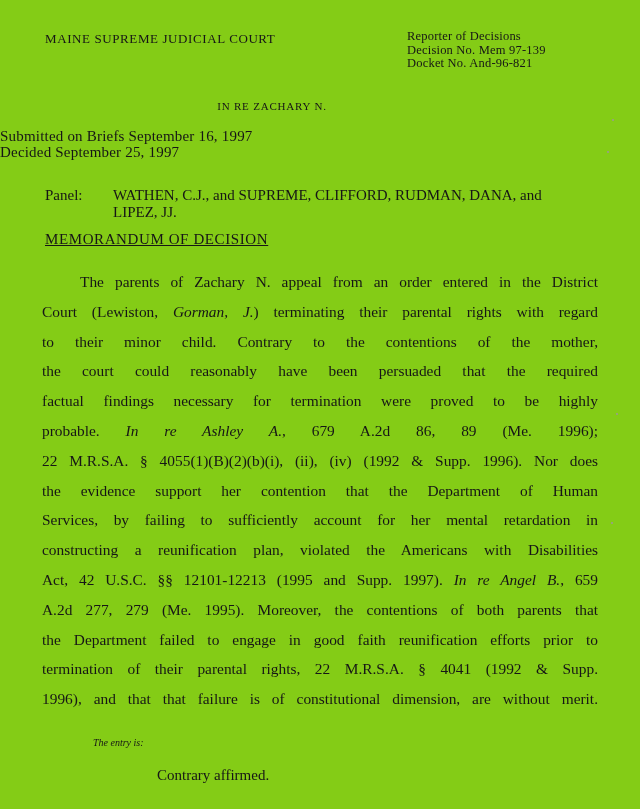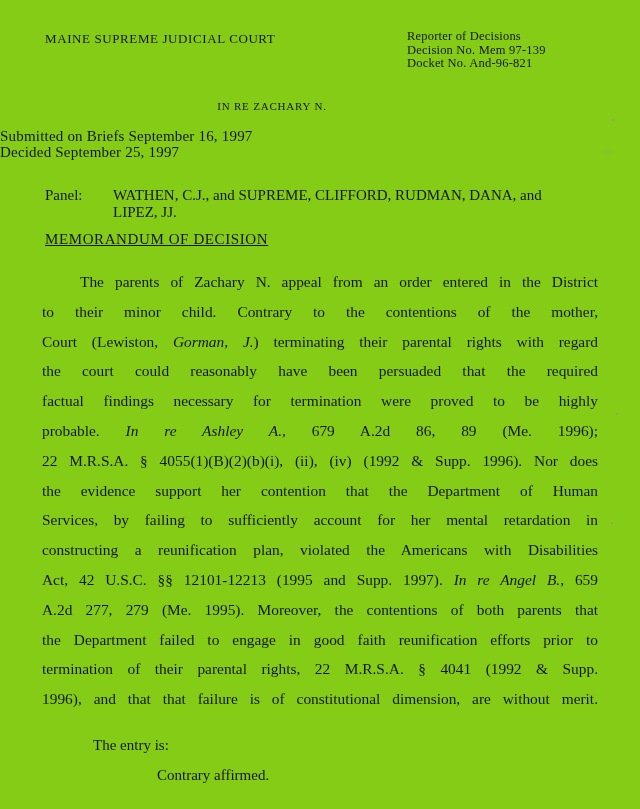--- a/index.html
+++ b/index.html
@@ -45,21 +45,22 @@
   .body-line {
     height:29.8px; line-height:29.8px;
     text-align:justify; text-align-last:justify;
     white-space:normal;
   }
   .body-line.indent { text-indent:38px; }
   .body-line.no-just { text-align-last:left; }
   .it { font-style:italic; }
   .entry-lead {
     position:absolute; left:93px; top:737px;
-    font-size:15px;
+    font-size:10px;
+    font-style:italic;
   }
   .judgment {
     position:absolute; left:157px; top:767px;
     font-size:15px;
   }
   .speck { position:absolute; background:#9a9a96; border-radius:50%; }
 </style>
 </head>
 <body>
 
@@ -85,22 +86,22 @@
     <div>
       <div>WATHEN, C.J., and SUPREME, CLIFFORD, RUDMAN, DANA, and</div>
       <div>LIPEZ, JJ.</div>
     </div>
   </div>
 
   <div class="section-heading">MEMORANDUM OF DECISION</div>
 
   <div class="body-block">
       <div class="body-line indent"><span>The parents of Zachary N. appeal from an order entered in the District</span></div>
+      <div class="body-line"><span>Court (Lewiston, </span><span class="it">Gorman, J.</span><span>) terminating their parental rights with regard</span></div>
       <div class="body-line"><span>to their minor child. Contrary to the contentions of the mother,</span></div>
-      <div class="body-line"><span>Court (Lewiston, </span><span class="it">Gorman, J.</span><span>) terminating their parental rights with regard</span></div>
       <div class="body-line"><span>the court could reasonably have been persuaded that the required</span></div>
       <div class="body-line"><span>factual findings necessary for termination were proved to be highly</span></div>
       <div class="body-line"><span>probable. </span><span class="it">In re Ashley A.</span><span>, 679 A.2d 86, 89 (Me. 1996);</span></div>
       <div class="body-line"><span>22 M.R.S.A. § 4055(1)(B)(2)(b)(i), (ii), (iv) (1992 &amp; Supp. 1996). Nor does</span></div>
       <div class="body-line"><span>the evidence support her contention that the Department of Human</span></div>
       <div class="body-line"><span>Services, by failing to sufficiently account for her mental retardation in</span></div>
       <div class="body-line"><span>constructing a reunification plan, violated the Americans with Disabilities</span></div>
       <div class="body-line"><span>Act, 42 U.S.C. §§ 12101-12213 (1995 and Supp. 1997). </span><span class="it">In re Angel B.</span><span>, 659</span></div>
       <div class="body-line"><span>A.2d 277, 279 (Me. 1995). Moreover, the contentions of both parents that</span></div>
       <div class="body-line"><span>the Department failed to engage in good faith reunification efforts prior to</span></div>

